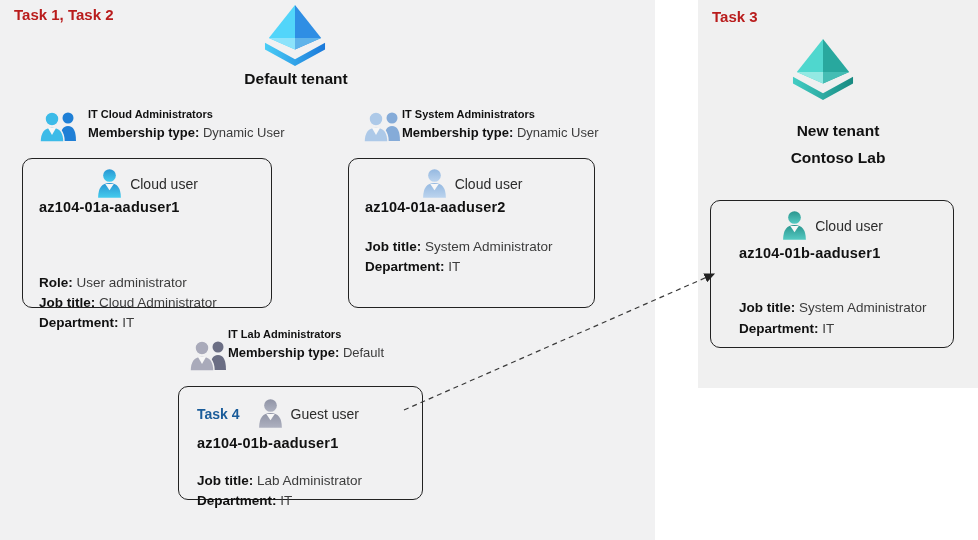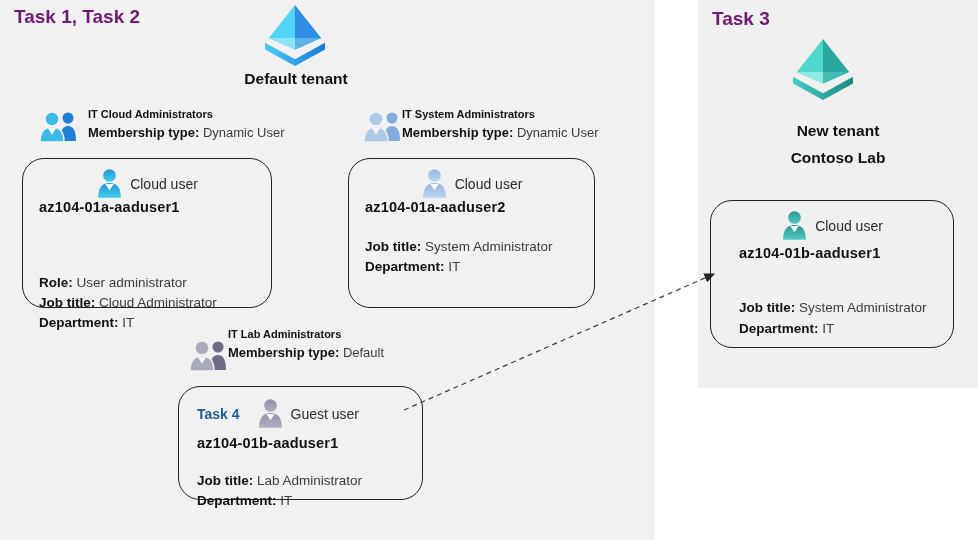--- a/index.html
+++ b/index.html
@@ -2,31 +2,31 @@
 <html><head>
 <meta charset="utf-8">
 <style>
   * { margin:0; padding:0; box-sizing:border-box; }
   body { font-family:"Liberation Sans", sans-serif; background:#fff; }
   #canvas { position:relative; width:978px; height:540px; background:#fff; overflow:hidden; }
 
   .bg-left  { position:absolute; left:0; top:0; width:655px; height:540px; background:#f1f1f2; }
   .bg-panel { position:absolute; left:698px; top:0; width:280px; height:388px; background:#f0f0f0; }
 
-  .task-label { position:absolute; font-size:19px; font-weight:700; color:#701a75; }
+  .task-label { position:absolute; font-size:15px; font-weight:700; color:#b91c1c; }
   .tenant-title { position:absolute; font-size:15.5px; font-weight:700; color:#111; text-align:center; }
 
   .abs { position:absolute; }
 
   .group-title { font-size:11px; font-weight:700; color:#111; }
   .group-membership { font-size:13px; color:#3c3c3c; margin-top:5px; }
   .bold-label { font-weight:700; color:#111; }
   .value { color:#3c3c3c; }
 
-  .card { position:absolute; border:1.4px solid #222; border-radius:22px; background:transparent; }
+  .card { position:absolute; border:1.4px solid #222; border-radius:10px; background:transparent; }
   .card-header { display:flex; align-items:center; justify-content:center; gap:7px; padding-top:8px; }
   .user-type { font-size:14px; color:#2b2b2b; }
   .card-name { position:absolute; font-size:14.5px; font-weight:700; color:#111; letter-spacing:.2px; }
   .card-fields { position:absolute; font-size:13.5px; line-height:20px; }
   .task4-inline { font-size:14px; font-weight:700; color:#1a5c9a; margin-right:10px; }
 
   .overlay { position:absolute; left:0; top:0; z-index:6; pointer-events:none; }
   svg { display:block; }
 </style>
 </head>

